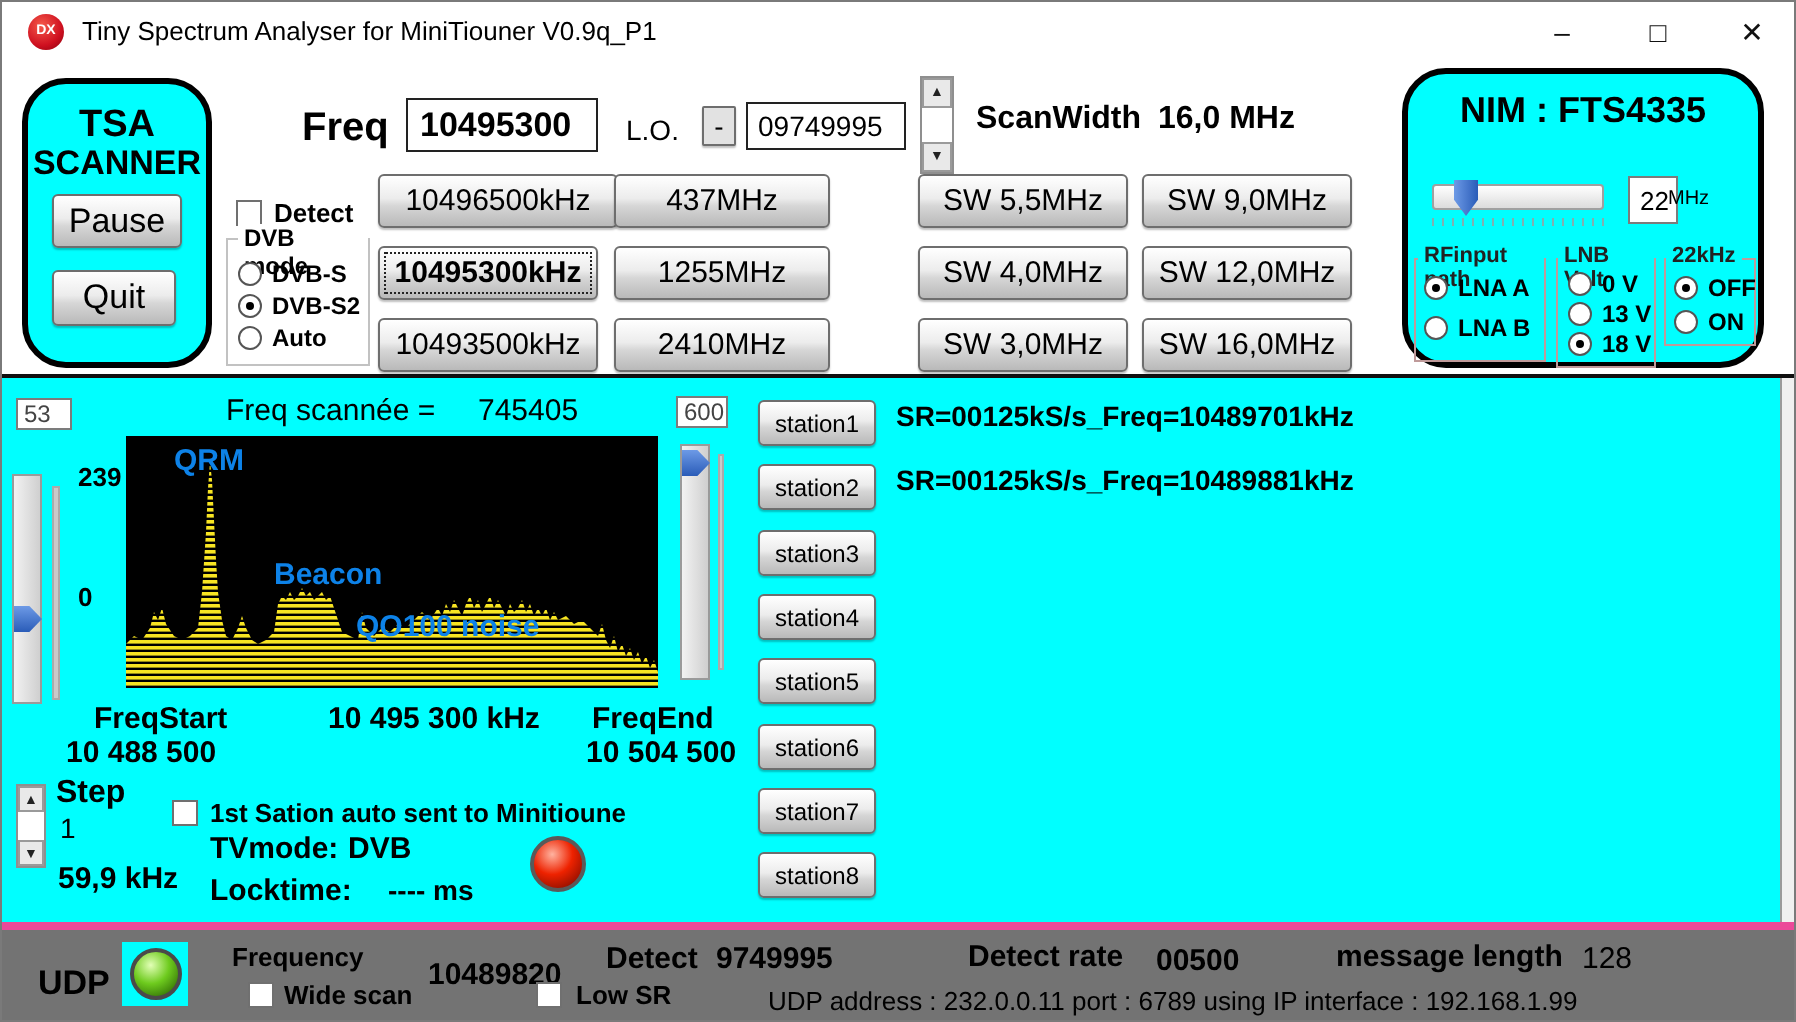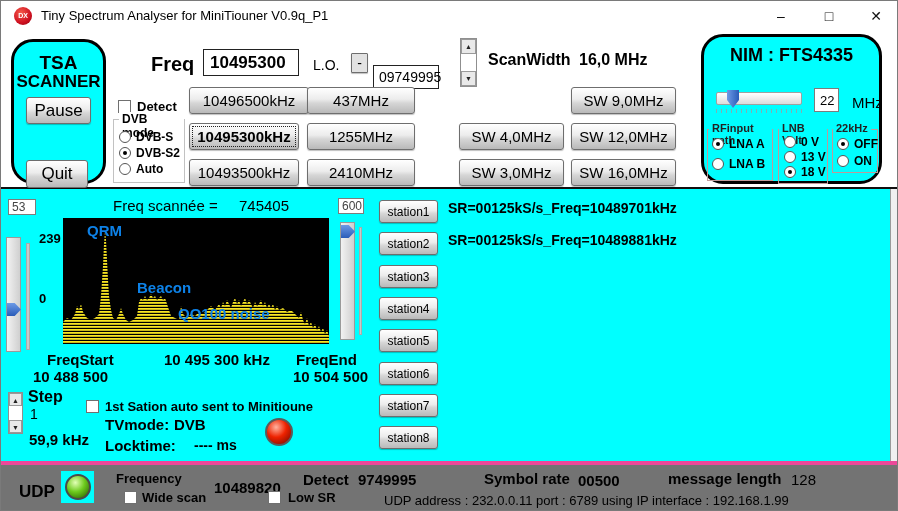--- a/index.html
+++ b/index.html
@@ -94,21 +94,21 @@
     <div class="winbtn" style="left:805px;">□</div>
     <div class="winbtn" style="left:852px;">✕</div>
   </div>
 
   <div class="topsec">
 
     <div class="cyanpanel" style="left:10px; top:8px; width:95px; height:145px;">
       <div class="lbl bold" style="left:0; top:10px; width:89px; text-align:center; font-size:19px;">TSA</div>
       <div class="lbl bold" style="left:0; top:30px; width:89px; text-align:center; font-size:17px;">SCANNER</div>
       <div class="btn3d" style="left:12px; top:55px; width:65px; height:27px; font-size:17px;">Pause</div>
-      <div class="btn3d" style="left:12px; top:93px; width:62px; height:28px; font-size:17px;margin-top:25px;">Quit</div>
+      <div class="btn3d" style="left:12px; top:93px; width:62px; height:28px; font-size:17px;">Quit</div>
     </div>
 
     <div class="check" style="left:117px; top:69px;"></div>
     <div class="cblabel" style="left:136px; top:68px;">Detect</div>
 
     <div class="gb" style="left:112px; top:88px; width:72px; height:64px;">
       <span class="gb-label">DVB mode</span>
       <div class="radio" style="left:5px; top:10px;">
         <span class="dot"></span>
           <span>DVB-S</span>
@@ -122,56 +122,57 @@
           <span>Auto</span>
       </div>
     </div>
 
     <div class="lbl bold" style="left:150px; top:22px; font-size:20px;">Freq</div>
     <div class="tbox" style="left:202px; top:18px; width:96px; height:27px; border:1px solid #222;">
       <span class="bold" style="font-size:17px; padding-left:6px;">10495300</span>
     </div>
     <div class="lbl" style="left:312px; top:26px; font-size:14px;">L.O.</div>
     <div class="btn3d" style="left:350px; top:22px; width:17px; height:20px; font-size:14px; border-radius:1px; background:#e2e2e2;">-</div>
-    <div class="tbox" style="left:372px; top:20px; width:66px; height:24px; border:1px solid #222;margin-top:14px;">
+    <div class="tbox" style="left:372px; top:20px; width:80px; height:24px; border:1px solid #222;">
       <span style="font-size:14px; padding-left:5px;">09749995</span>
     </div>
 
     <div class="btn3d" style="left:188px; top:56px; width:120px; height:27px;">10496500kHz</div>
     <div class="btn3d focus" style="left:188px; top:92px; width:110px; height:27px;">10495300kHz</div>
     <div class="btn3d" style="left:188px; top:128px; width:110px; height:27px;">10493500kHz</div>
     <div class="btn3d" style="left:306px; top:56px; width:108px; height:27px;">437MHz</div>
     <div class="btn3d" style="left:306px; top:92px; width:108px; height:27px;">1255MHz</div>
     <div class="btn3d" style="left:306px; top:128px; width:108px; height:27px;">2410MHz</div>
 
     <div class="spin" style="left:459px; top:7px; height:49px;">
       <div class="ab">▲</div>
       <div class="mid"></div>
       <div class="ab">▼</div>
     </div>
     <div class="lbl bold" style="left:487px; top:20px; font-size:16px;">ScanWidth</div>
     <div class="lbl bold" style="left:578px; top:20px; font-size:16px;">16,0 MHz</div>
 
+    <div class="btn3d" style="left:458px; top:56px; width:105px; height:27px;">SW 5,5MHz</div>
     <div class="btn3d" style="left:458px; top:92px; width:105px; height:27px;">SW 4,0MHz</div>
     <div class="btn3d" style="left:458px; top:128px; width:105px; height:27px;">SW 3,0MHz</div>
     <div class="btn3d" style="left:570px; top:56px; width:105px; height:27px;">SW 9,0MHz</div>
     <div class="btn3d" style="left:570px; top:92px; width:105px; height:27px;">SW 12,0MHz</div>
     <div class="btn3d" style="left:570px; top:128px; width:105px; height:27px;">SW 16,0MHz</div>
 
     <div class="cyanpanel" style="left:700px; top:3px; width:181px; height:150px;">
       <div class="lbl bold" style="left:0; top:8px; width:175px; text-align:center; font-size:18px;">
         <span>NIM :</span> <span>FTS4335</span>
       </div>
       <div class="hslider-track" style="left:12px; top:55px; width:86px;"></div>
       <div class="hslider-thumb" style="left:23px; top:53px;"></div>
       <div class="ticks" style="left:12px; top:72px; width:86px;"></div>
       <div class="tbox" style="left:110px; top:51px; width:25px; height:24px;">
         <span style="font-size:13px; padding-left:5px;">22</span>
       </div>
-      <div class="lbl" style="left:148px; top:57px; font-size:15px;">MHz</div>
+      <div class="lbl" style="left:130px; top:57px; font-size:10px;">MHz</div>
 
       <div class="gb red" style="left:3px; top:92px; width:66px; height:52px;">
         <span class="gb-label" style="left:1px;">RFinput path</span>
         <div class="radio sel" style="left:4px; top:7px;">
           <span class="dot"></span>
             <span>LNA A</span>
         </div>
         <div class="radio" style="left:4px; top:27px;">
           <span class="dot"></span>
             <span>LNA B</span>
@@ -294,21 +295,21 @@
     <div class="lbl bold" style="left:115px; top:6px; font-size:13px;">Frequency</div>
     <div class="lbl bold" style="left:213px; top:14px; font-size:15px;">10489820</div>
     <div class="lbl bold" style="left:302px; top:6px; font-size:15px;">Detect</div>
     <div class="lbl bold" style="left:357px; top:6px; font-size:15px;">9749995</div>
 
     <div class="check" style="left:123px; top:26px;"></div>
     <div class="cblabel" style="left:141px; top:25px;">Wide scan</div>
     <div class="check" style="left:267px; top:26px;"></div>
     <div class="cblabel" style="left:287px; top:25px;">Low SR</div>
 
-    <div class="lbl bold" style="left:483px; top:5px; font-size:15px;">Symbol rate</div>
+    <div class="lbl bold" style="left:483px; top:5px; font-size:15px;">Detect rate</div>
     <div class="lbl bold" style="left:577px; top:7px; font-size:15px;">00500</div>
     <div class="lbl bold" style="left:667px; top:5px; font-size:15px;">message length</div>
     <div class="lbl" style="left:790px; top:6px; font-size:15px;">128</div>
 
     <div class="lbl" style="left:383px; top:28px; font-size:13px;">UDP address : 232.0.0.11 port : 6789 using IP interface : 192.168.1.99</div>
   </div>
 
 </div>
 
 </body></html>

